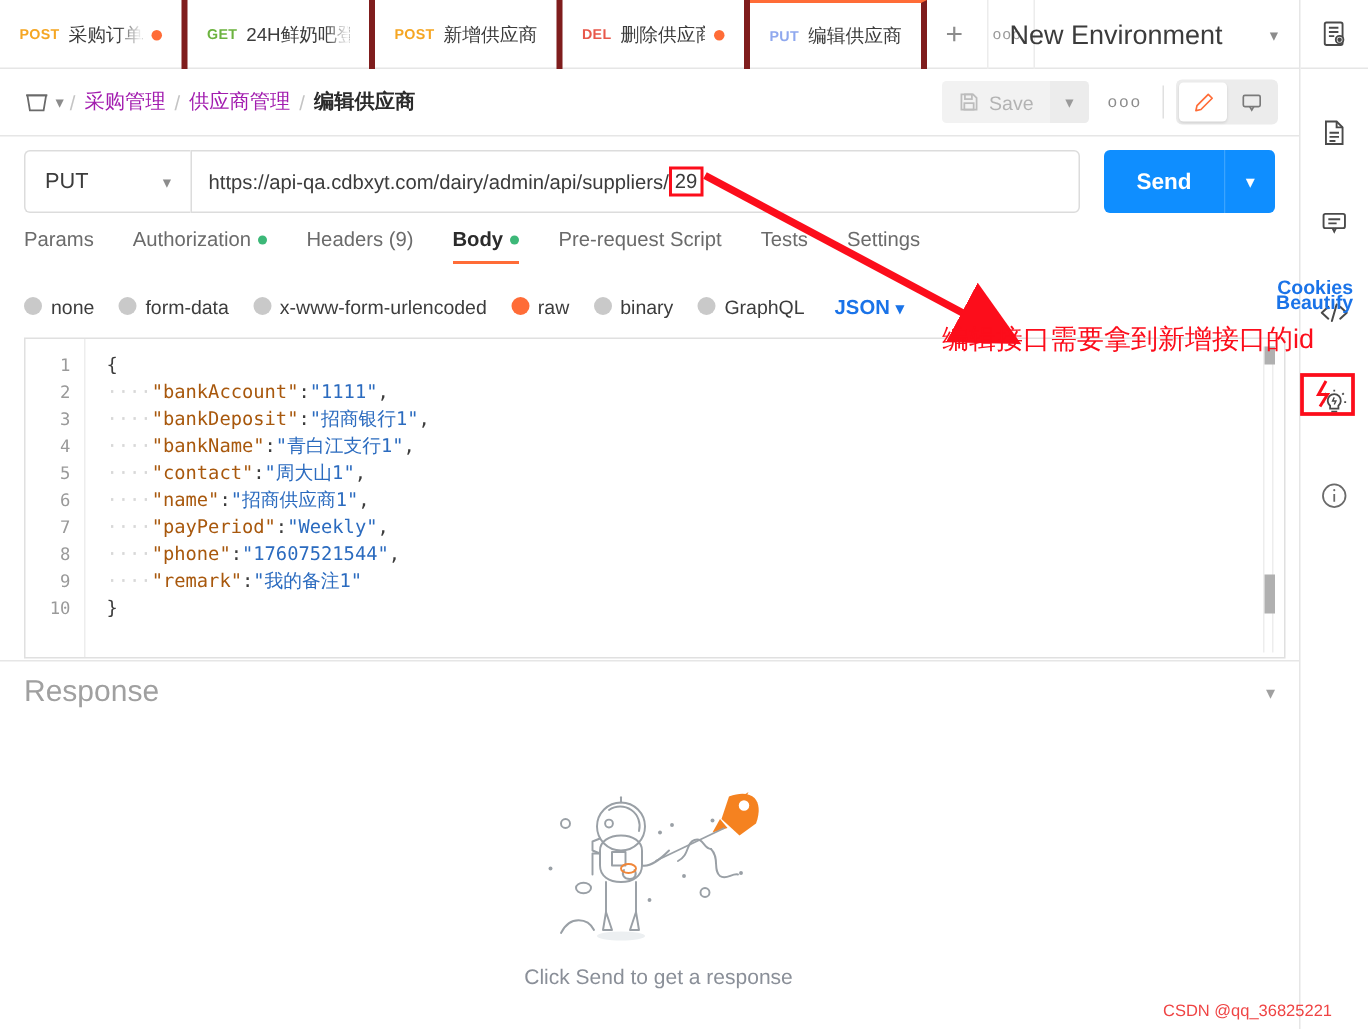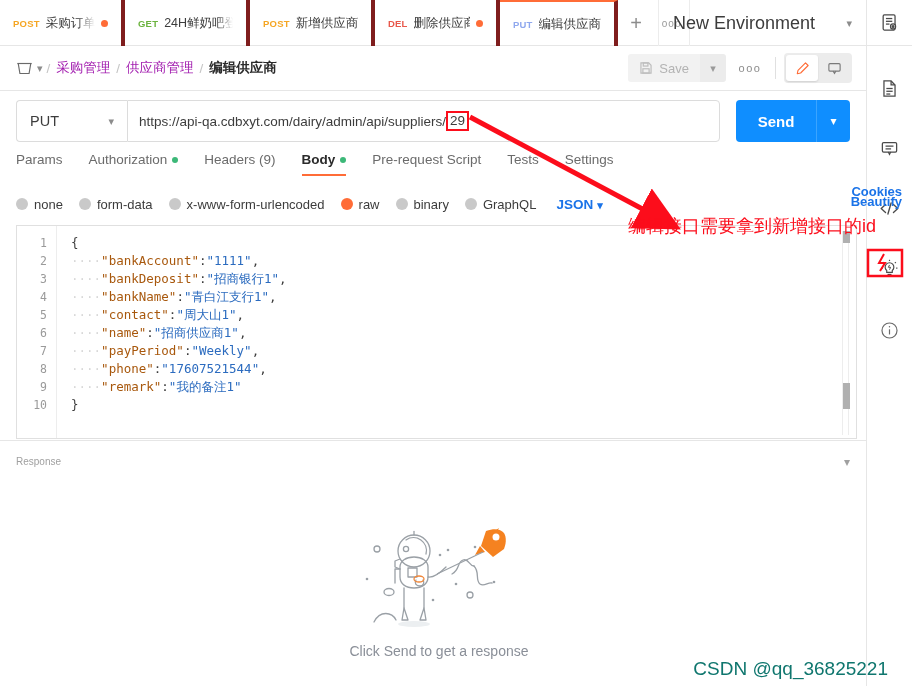--- a/index.html
+++ b/index.html
@@ -275,21 +275,21 @@
   .editor-sb i { position: absolute; left: 0; width: 7px; background: #b0b0b0; display:block; }
 
   
   .resphdr {
     position: absolute; left: 0; top: 440px;
     width: 866px; height: 42px;
     border-top: 1px solid #e6e6e6;
     display: flex; align-items: center;
     padding: 0 16px;
   }
-  .resphdr .rtitle { font-size: 10px; color: #a0a0a0; }
+  .resphdr .rtitle { font-size: 20px; color: #a0a0a0; }
   .resphdr .rchev { margin-left: auto; color: #a0a0a0; font-size: 12px; cursor: pointer; }
   .respbody {
     position: absolute; left: 6px; top: 482px;
     width: 866px; height: 204px;
     display: flex; flex-direction: column;
     align-items: center; justify-content: flex-start;
     padding-top: 40px;
   }
   .hinttext { font-size: 14px; color: #8a8f98; margin-top: 6px; }
 
@@ -298,21 +298,21 @@
     position: absolute; left: 628px; top: 214px;
     width: 280px;
     color: #fc0d1b;
     font-size: 18px; line-height: 24px;
     pointer-events: none;
   }
   .annot-svg { position: absolute; left: 0; top: 0; pointer-events: none; }
 
   .watermark {
     position: absolute; right: 24px; bottom: 6px;
-    font-size: 19px; color: #0f766e;
+    font-size: 11px; color: #ef4444;
   }
 </style>
 </head>
 <body>
 
 <div id="app">
 
   <div class="tabbar">
     <div class="tab">
       <span class="method m-post">POST</span>

